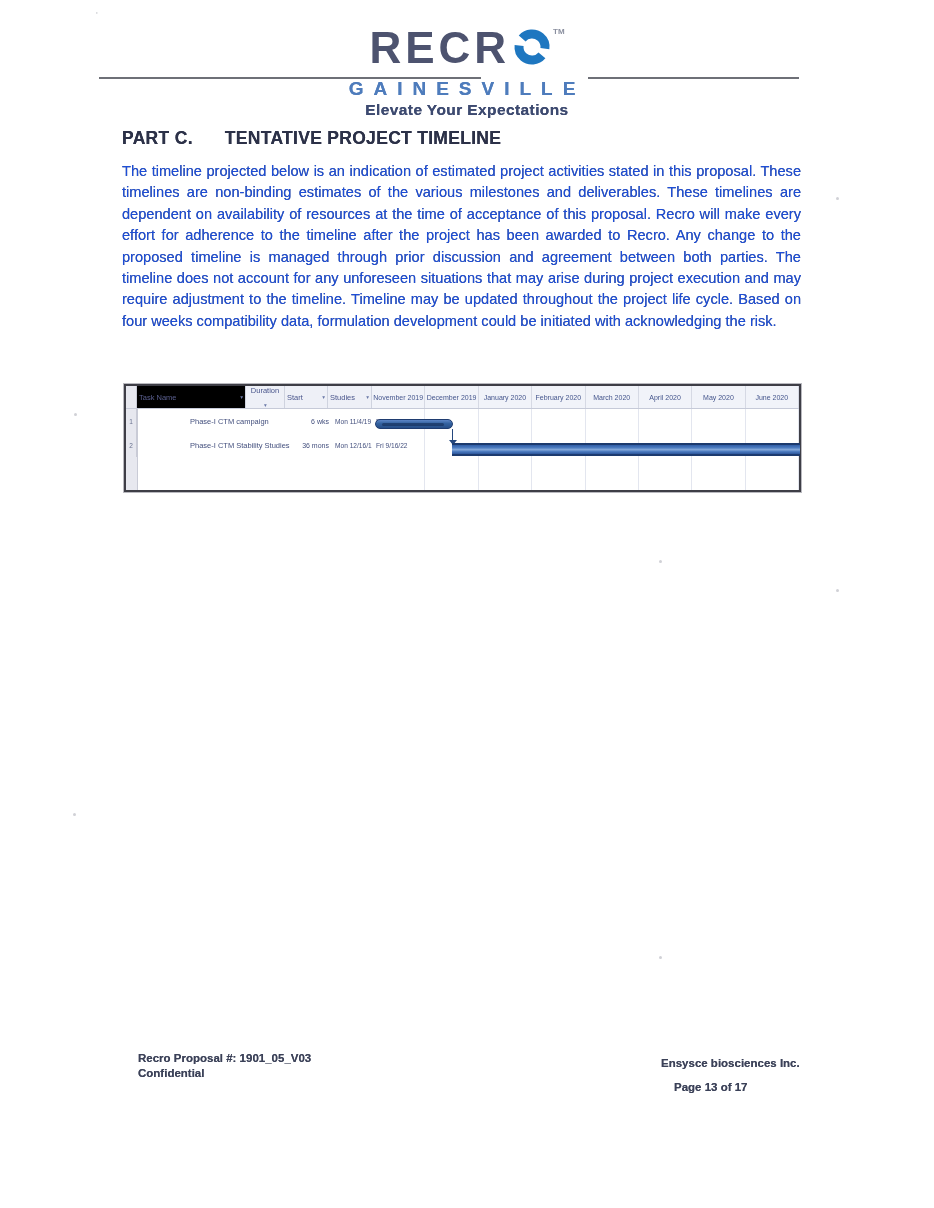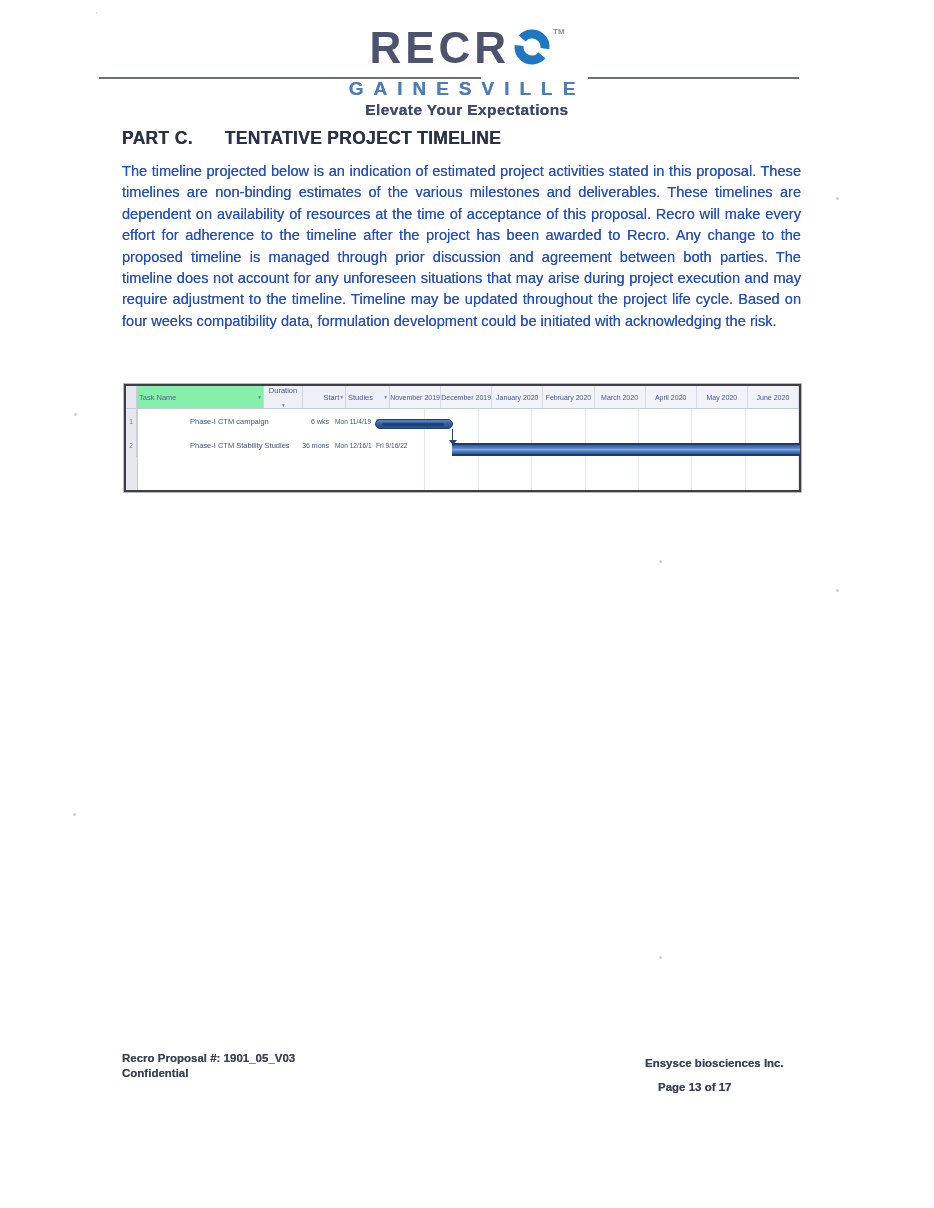--- a/index.html
+++ b/index.html
@@ -30,23 +30,23 @@
   .gantt{top:384px;left:124px;width:677px;height:108px;border:2px solid #3e3e46;
     background:#fff;box-sizing:border-box;box-shadow:0 0 0 1px #b9b9bf;}
   .g-inner{position:absolute;inset:0;}
   .g-idstrip{position:absolute;left:0;top:0;bottom:0;width:11px;background:#e7e8ef;
     border-right:1px solid #c9cbd6;}
   .g-head{position:absolute;top:0;left:0;right:0;height:23px;display:flex;
     background:#eef0f7;border-bottom:1px solid #c6cad8;font-size:7.5px;color:#4a568c;box-sizing:border-box;}
   .g-cell{display:flex;align-items:center;justify-content:space-between;box-sizing:border-box;
     border-right:1px solid #cfd3df;padding:0 2px;overflow:hidden;white-space:nowrap;}
   .c-id{width:11px;background:#e7e8ef;border-right:1px solid #c9cbd6;justify-content:center;}
-  .c-task{width:127px;background:#86efac;color:#5a5f8f;}
+  .c-task{width:109px;background:#000000;color:#5a5f8f;}
   .c-dur{width:39px;flex-direction:column;}
-  .c-start{width:43px;justify-content:flex-end;}
+  .c-start{width:43px;}
   .c-fin{width:44px;}
   .c-month{flex:1;justify-content:center;background:#f1f3f9;font-size:7px;color:#44558c;
     border-right:1px solid #d6d9e4;}
   .dd{font-size:5.5px;color:#6b79a8;margin-left:1px;}
   .g-row{position:absolute;left:0;right:0;height:24px;display:flex;font-size:7.5px;
     color:#44507e;box-sizing:border-box;}
   .r-id{width:11px;display:flex;align-items:center;justify-content:center;font-size:6.5px;
     color:#6a7390;box-sizing:border-box;border-right:1px solid #c9cbd6;}
   .r-task{width:109px;display:flex;align-items:center;padding:0 2px 0 5px;box-sizing:border-box;overflow:hidden;white-space:nowrap;margin-left:48px;}
   .r-dur{width:39px;display:flex;align-items:center;justify-content:flex-end;padding-right:4px;box-sizing:border-box;font-size:7px;}
@@ -60,21 +60,21 @@
   .bar1::after{content:"";position:absolute;left:6px;right:8px;top:3px;height:3px;
     background:rgba(18,40,80,.55);border-radius:2px;}
   .bar2{position:absolute;left:326px;right:-1px;top:57px;height:13px;box-sizing:border-box;
     border-top:2px solid #1c3a6e;border-bottom:2px solid #1c3a6e;
     background:linear-gradient(180deg,#305da6 0%,#4d7cc0 30%,#86a9da 52%,#4d7cc0 72%,#2c569c 100%);}
   .link-v{position:absolute;left:326px;top:43px;width:1px;height:12px;background:#24477e;}
   .link-arrow{position:absolute;left:323px;top:54px;width:0;height:0;
     border-left:4px solid transparent;border-right:4px solid transparent;border-top:5px solid #24477e;}
   
   .foot{font-size:11.5px;font-weight:700;color:#3b4158;line-height:14.5px;
-    text-shadow:0 0 .4px rgba(59,65,88,.8);}
+    text-shadow:0 0 .4px rgba(59,65,88,.8);margin-left:16px;}
   .f-left{left:122px;top:1051px;}
   .f-right{left:645px;top:1056px;}
   .f-page{left:658px;top:1080px;}
   
   .speck{position:absolute;width:3px;height:3px;border-radius:50%;background:#8a8d98;opacity:.4;}
   .tick{position:absolute;font-size:9px;color:#8a8d98;opacity:.55;}
 </style>
 </head>
 <body>
 

